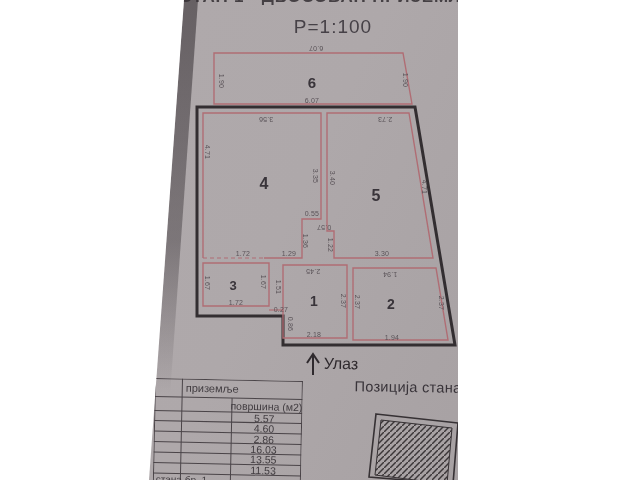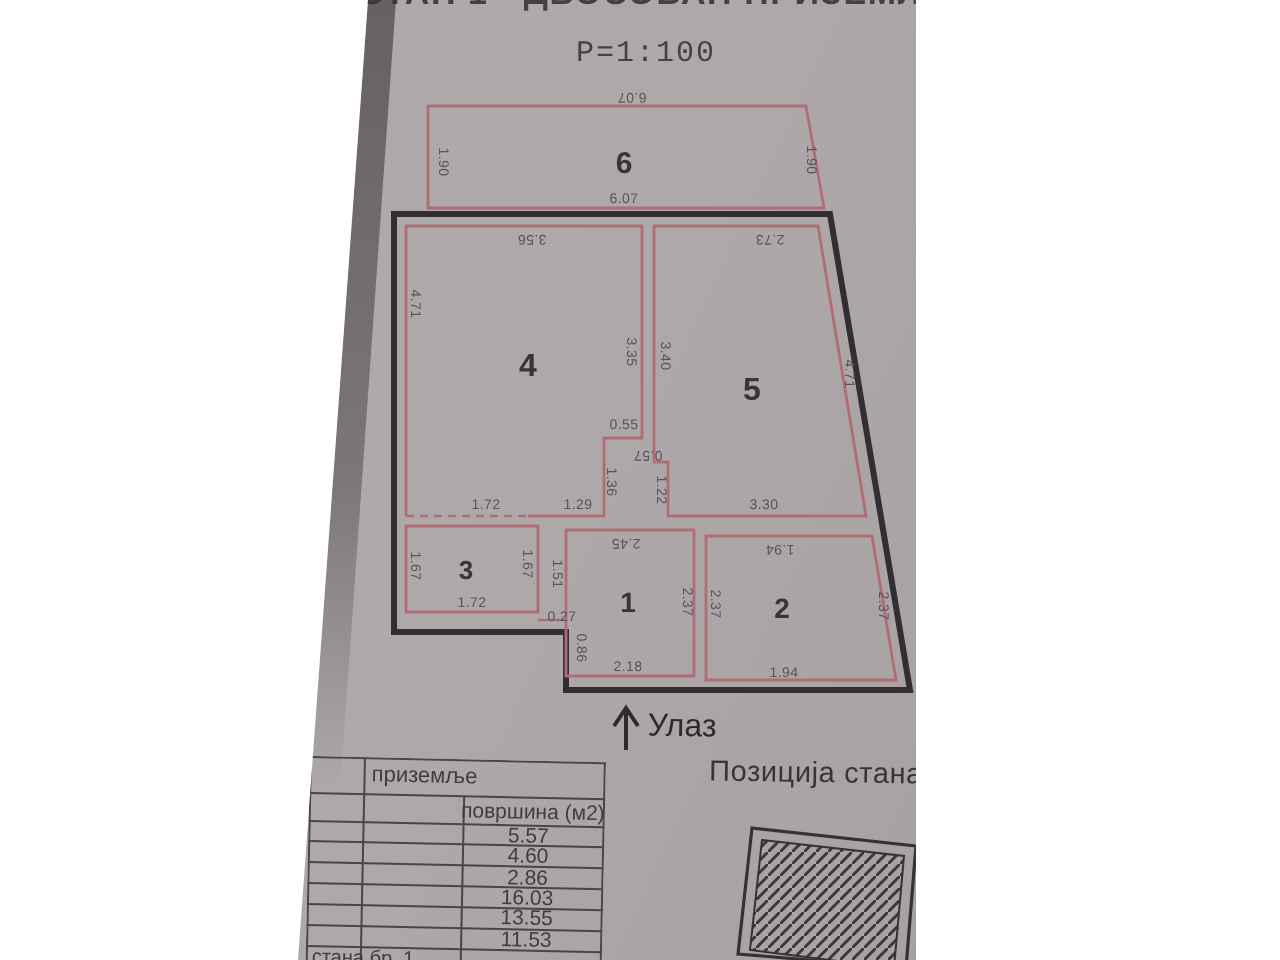--- a/index.html
+++ b/index.html
@@ -12,22 +12,22 @@
          clip-path:polygon(184px 0px,198px 0px,164px 480px,149px 480px);
          background:linear-gradient(to bottom,rgba(54,48,52,.6) 0%,rgba(54,48,52,.42) 50%,rgba(54,48,52,0) 82%);}
   .dim{position:absolute;font-size:7px;line-height:7px;color:#5a5358;white-space:nowrap;
        letter-spacing:.2px;transform:translate(-50%,-50%);}
   .dim.r90{transform:translate(-50%,-50%) rotate(90deg);}
   .dim.r180{transform:translate(-50%,-50%) rotate(180deg);}
   .room-num{position:absolute;transform:translate(-50%,-50%);color:#39343a;font-weight:600;}
   .txt{position:absolute;white-space:nowrap;color:#3c363c;}
   #title-frag{left:330px;top:-13px;transform:translate(-50%,0);font-size:17px;font-weight:700;
               letter-spacing:.8px;color:#454044;}
-  #scale-line{left:323px;top:27px;transform:translate(-50%,-50%);font-size:15px;
-              letter-spacing:1px;color:#464147;font-family:Liberation Mono, monospace;}
+  #scale-line{left:333px;top:27px;transform:translate(-50%,-50%);font-size:19px;
+              letter-spacing:1px;color:#464147;}
   #entrance-label{left:341px;top:364px;transform:translate(-50%,-50%) rotate(1deg);
                   font-size:16px;font-weight:500;color:#2e292d;}
   #position-title{left:408px;top:387px;transform:translate(-50%,-50%) rotate(.8deg);
                   font-size:14.5px;color:#39343a;letter-spacing:.3px;}
   #area-table{position:absolute;left:155px;top:378px;width:148px;height:112px;
               transform:rotate(1.2deg);transform-origin:0 0;}
   #area-table .tcell{position:absolute;font-size:10.5px;color:#413c40;transform:translate(-50%,-50%);white-space:nowrap;}
   #area-table .tleft{transform:translate(0,-50%);}
 </style>
 </head>

